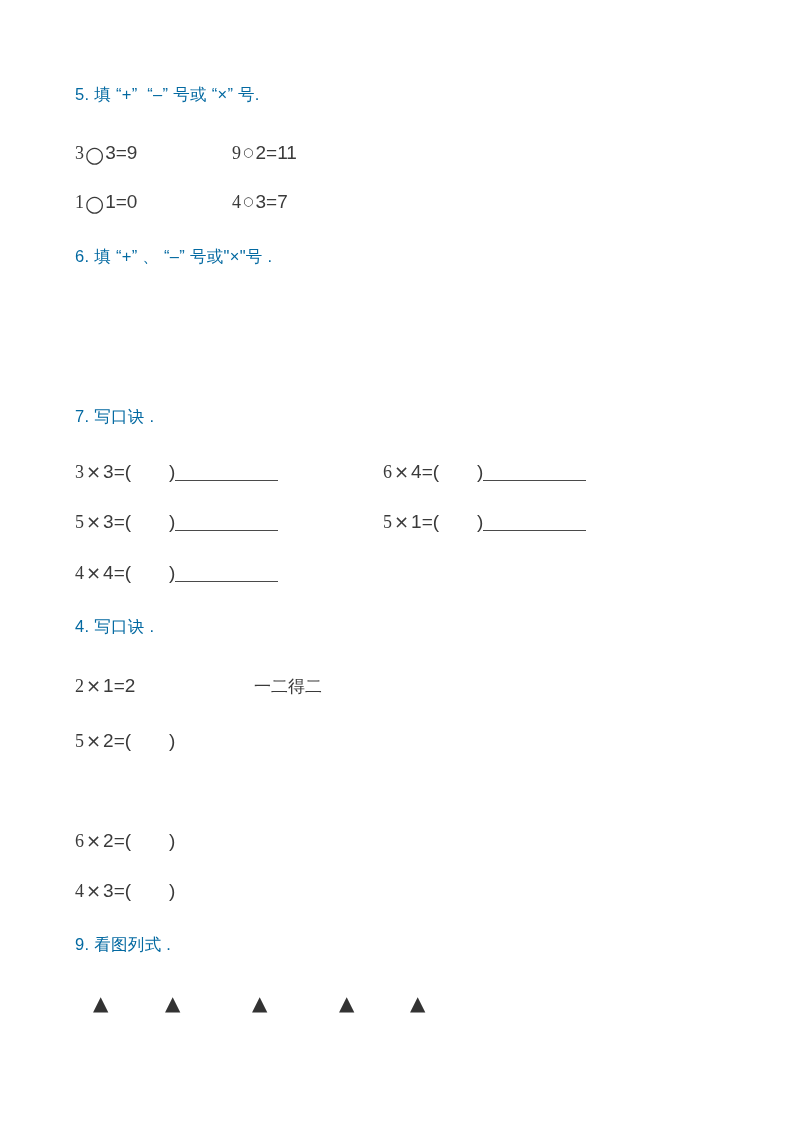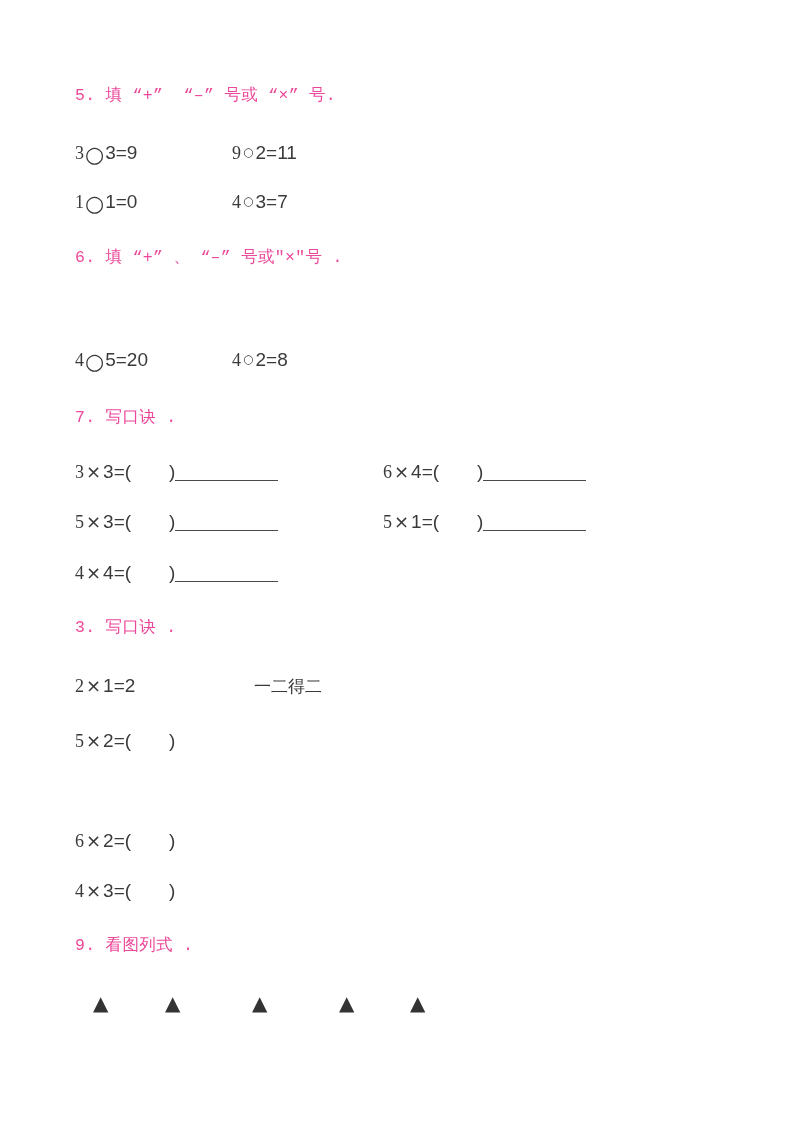--- a/index.html
+++ b/index.html
@@ -16,23 +16,23 @@
     overflow: hidden;
   }
   .line {
     position: absolute;
     left: 75px;
     right: 0;
     height: 28px;
     white-space: pre;
   }
   .heading {
-    font-family: Liberation Mono, monospace;
+    font-family: Liberation Sans, sans-serif;
     font-size: 16.5px;
-    color: #ec4899;
+    color: #0369a1;
     letter-spacing: 0.3px;
   }
   .eq {
     font-size: 19px;
     color: #3a3a3a;
   }
   .c1 { position: absolute; left: 0; top: 0; }
   .c2 { position: absolute; left: 157px; top: 0; }
   .c2w { position: absolute; left: 308px; top: 0; }
   .f {
@@ -103,42 +103,38 @@
   </div>
 
   <div class="line eq" style="top:191px">
     <span class="c1"><span class="f">1</span><span class="op op-big">○</span><span class="r">1=0</span></span>
     <span class="c2"><span class="f">4</span><span class="op op-small">○</span><span class="r">3=7</span></span>
   </div>
 
   <div class="line heading" style="top:246px">6. 填 “+” 、 “–” 号或"×"号 .</div>
 
 
-  <div class="line eq" style="top:349px">
-    <span class="c1"><span class="f">4</span><span class="op op-big">○</span><span class="r">5=20</span></span>
-    <span class="c2"><span class="f">4</span><span class="op op-small">○</span><span class="r">2=8</span></span>
-  </div>
 
   <div class="line heading" style="top:406px">7. 写口诀 .</div>
 
   <div class="line eq" style="top:459px">
     <span class="c1"><span class="f">3</span><span class="op op-x">×</span><span class="r">3=(</span><span class="gap"></span><span class="r">)</span><span class="uline"></span></span>
     <span class="c2w"><span class="f">6</span><span class="op op-x">×</span><span class="r">4=(</span><span class="gap"></span><span class="r">)</span><span class="uline"></span></span>
   </div>
 
   <div class="line eq" style="top:509px">
     <span class="c1"><span class="f">5</span><span class="op op-x">×</span><span class="r">3=(</span><span class="gap"></span><span class="r">)</span><span class="uline"></span></span>
     <span class="c2w"><span class="f">5</span><span class="op op-x">×</span><span class="r">1=(</span><span class="gap"></span><span class="r">)</span><span class="uline"></span></span>
   </div>
 
   <div class="line eq" style="top:560px">
     <span class="c1"><span class="f">4</span><span class="op op-x">×</span><span class="r">4=(</span><span class="gap"></span><span class="r">)</span><span class="uline"></span></span>
   </div>
 
-  <div class="line heading" style="top:616px">3. 写口诀 .</div>
+  <div class="line heading" style="top:616px">4. 写口诀 .</div>
 
   <div class="line eq" style="top:675px">
     <span class="c1"><span class="f">2</span><span class="op op-x">×</span><span class="r">1=2</span></span>
     <span class="c2 cjk">一二得二</span>
   </div>
 
   <div class="line eq" style="top:730px">
     <span class="c1"><span class="f">5</span><span class="op op-x">×</span><span class="r">2=(</span><span class="gap"></span><span class="r">)</span></span>
   </div>
 

